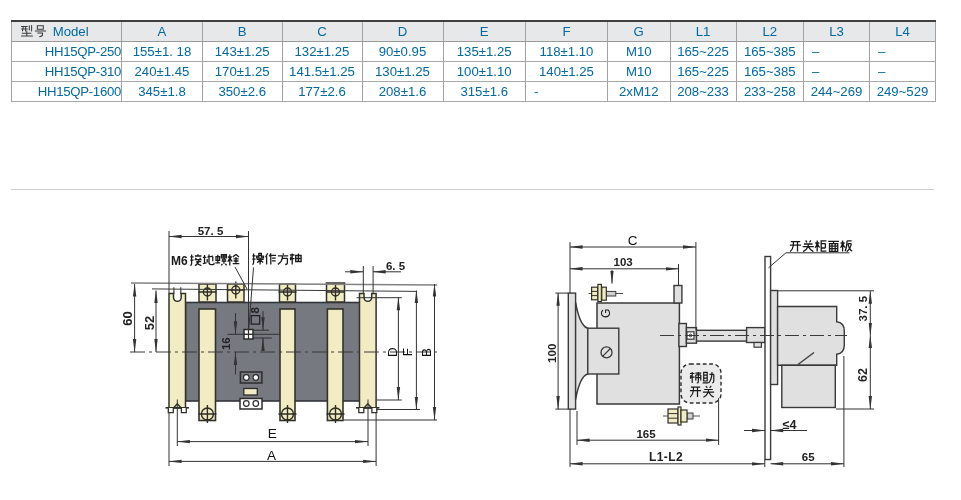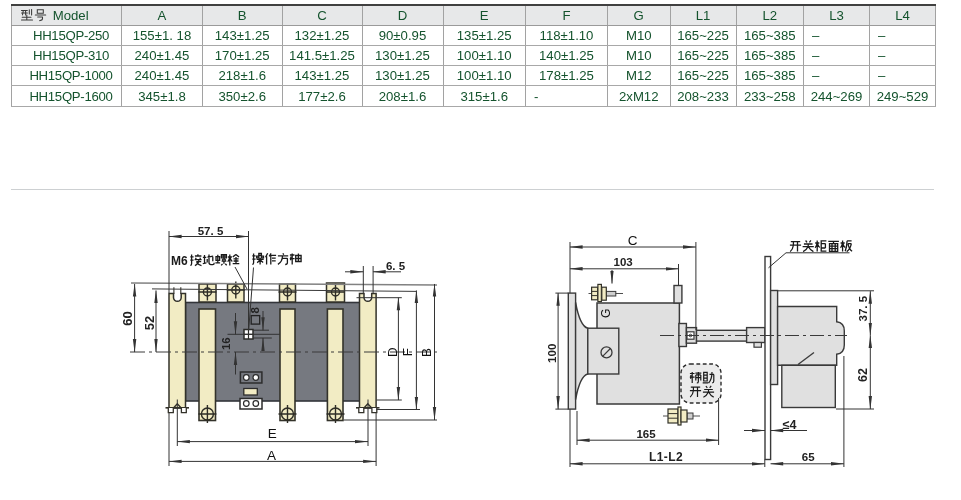--- a/index.html
+++ b/index.html
@@ -1,26 +1,26 @@
 <!DOCTYPE html>
 <html><head>
 <meta charset="utf-8">
 <style>
 html,body{margin:0;padding:0;background:#fff;}
 .page{position:relative;width:961px;height:500px;background:#fff;overflow:hidden;
   font-family:"Liberation Sans",sans-serif;}
-table.spec{position:absolute;left:11px;top:4px;border-collapse:collapse;table-layout:fixed;
-  width:923px;font-size:13.2px;color:#14532d;}
+table.spec{position:absolute;left:11px;top:20px;border-collapse:collapse;table-layout:fixed;
+  width:923px;font-size:13.2px;color:#0369a1;}
 table.spec td.m{letter-spacing:-0.3px;}
 table.spec th{background:#e7e8e9;font-weight:normal;height:16.5px;
   border-top:2px solid #404040;border-bottom:1px solid #9a9a9a;}
 table.spec td{height:19.3px;text-align:center;padding:0;white-space:nowrap;}
 table.spec td,table.spec th{border-left:1px solid #a2a2a2;border-right:1px solid #a2a2a2;}
 table.spec tr.r td{border-bottom:1px solid #a8a8a8;}
-table.spec td.m{text-align:center;padding-left:9px;}
+table.spec td.m{text-align:right;padding-left:9px;}
 table.spec td.dl{text-align:left;padding-left:8px;}
 svg text{font-family:"Liberation Sans",sans-serif;}
 </style>
 </head>
 <body>
 <div class="page">
 
 <table class="spec">
 <colgroup>
         <col style="width:110px">
@@ -82,34 +82,20 @@
           <td>130±1.25</td>
           <td>100±1.10</td>
           <td>140±1.25</td>
           <td>M10</td>
           <td>165~225</td>
           <td>165~385</td>
           <td class="dl">–</td>
           <td class="dl">–</td>
         </tr>
 <tr class="r">
-          <td class="m">HH15QP-1000</td>
-          <td>240±1.45</td>
-          <td>218±1.6</td>
-          <td>143±1.25</td>
-          <td>130±1.25</td>
-          <td>100±1.10</td>
-          <td>178±1.25</td>
-          <td>M12</td>
-          <td>165~225</td>
-          <td>165~385</td>
-          <td class="dl">–</td>
-          <td class="dl">–</td>
-        </tr>
-<tr class="r">
           <td class="m">HH15QP-1600</td>
           <td>345±1.8</td>
           <td>350±2.6</td>
           <td>177±2.6</td>
           <td>208±1.6</td>
           <td>315±1.6</td>
           <td class="dl">-</td>
           <td>2xM12</td>
           <td>208~233</td>
           <td>233~258</td>

